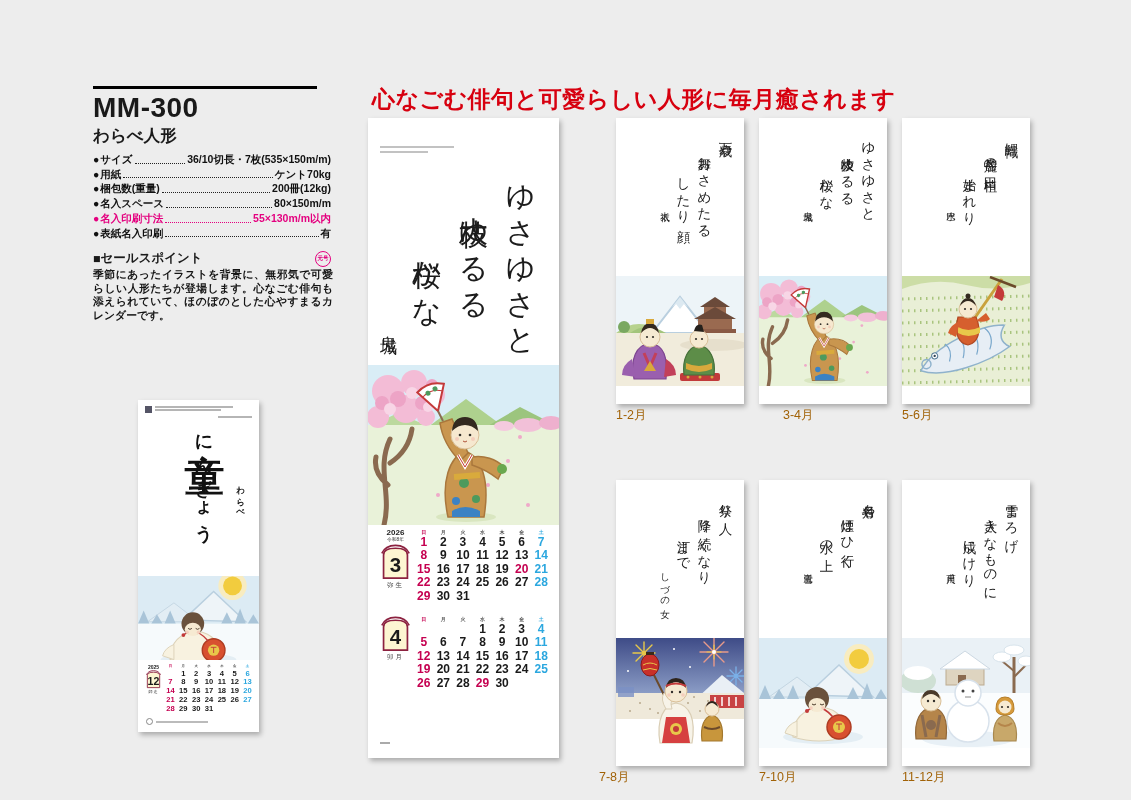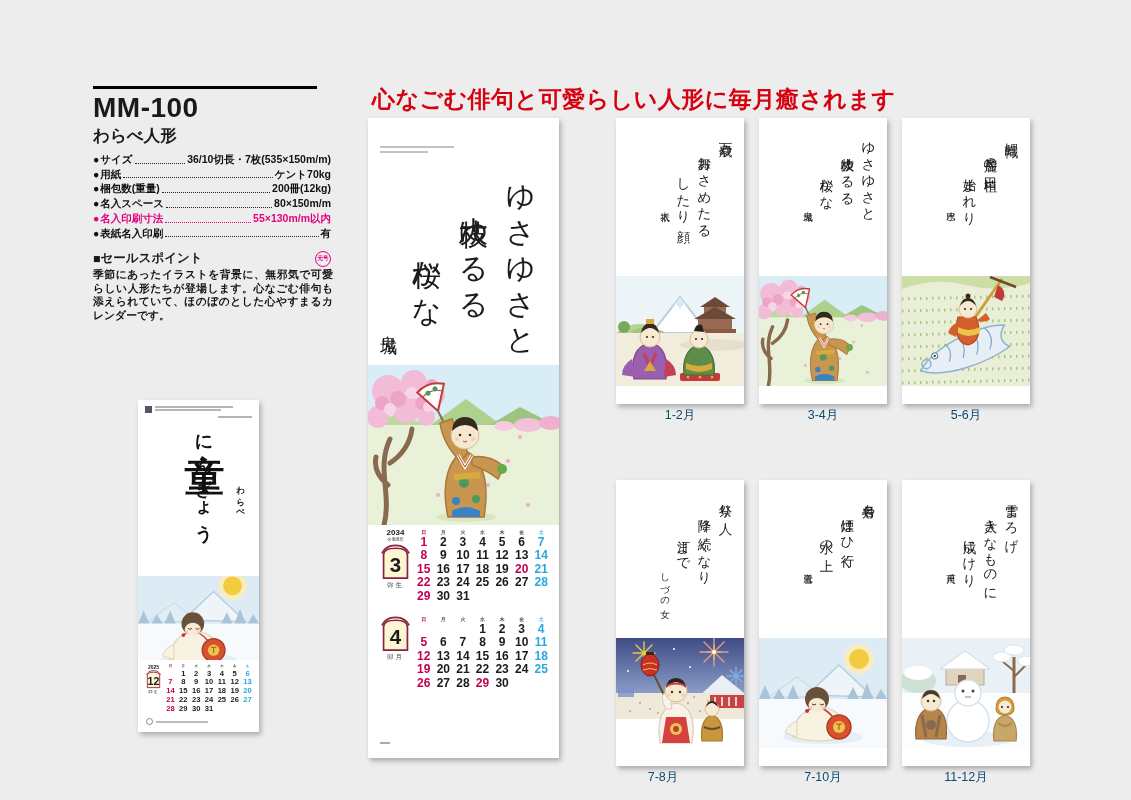--- a/index.html
+++ b/index.html
@@ -95,22 +95,22 @@
 #cov-illus{position:absolute;left:0;top:176px;width:121px;height:84px}
 #cov-foot{position:absolute;left:8px;bottom:7px;display:flex;align-items:center;gap:3px}
 #cov-foot .circ{width:7px;height:7px;border:1px solid #888;border-radius:50%}
 #cov-foot .bar{width:52px;height:2px;background:#bbb}
 
 
 .panel{position:absolute;width:128px;height:286px;background:#fff;box-shadow:2px 3px 5px rgba(0,0,0,.28)}
 #p0{left:616px;top:118px}#p1{left:759px;top:118px}#p2{left:902px;top:118px}
 #p3{left:616px;top:480px}#p4{left:759px;top:480px}#p5{left:902px;top:480px}
 .panel .illus{position:absolute;left:0;top:158px;width:128px;height:110px}
-.plabel{position:absolute;width:128px;text-align:center;font-size:12.5px;color:#0c4a6e}
-#l0{left:616px;top:407px}#l1{left:759px;top:407px}#l2{left:902px;top:407px}
+.plabel{position:absolute;width:128px;text-align:left;font-size:12.5px;color:#a16207}
+#l0{left:616px;top:407px}#l1{left:783px;top:407px}#l2{left:902px;top:407px}
 #l3{left:599px;top:769px}#l4{left:759px;top:769px}#l5{left:902px;top:769px}
 svg.fit{display:block;width:100%;height:100%}
 #scene-defs{position:absolute;width:0;height:0;overflow:hidden}
 </style>
 </head>
 <body>
 
 <svg id="scene-defs" aria-hidden="true">
   <symbol id="sc-spring" viewBox="0 0 191 160">
     <rect width="191" height="62" fill="#d9edf6"></rect>
@@ -380,21 +380,21 @@
     <path d="M94 72 Q94 60 103 60 Q112 60 112 72 Q112 78 103 78 Q94 78 94 72 Z" fill="#d69a3a" stroke="#b57e2a"></path>
     <circle cx="103" cy="70" r="6.5" fill="#f6ead2"></circle>
     <circle cx="100" cy="70" r="1.1" fill="#332f2a"></circle>
       <circle cx="106" cy="70" r="1.1" fill="#332f2a"></circle>
   </symbol>
 </svg>
 
 <div id="page">
 
   <div id="rule"></div>
-  <div id="prod-code">MM-100</div>
+  <div id="prod-code">MM-300</div>
   <div id="prod-name">わらべ人形</div>
 
   <div id="specs">
     <div class="spec">
         <span class="b">●</span>
         <span class="lbl">サイズ</span>
         <span class="dots"></span>
         <span class="val">36/10切長・7枚(535×150m/m)</span>
       </div>
     <div class="spec">
@@ -526,21 +526,21 @@
       <span class="hk1">ゆさゆさと</span>
       <span class="hk2">大枝ゆるる</span>
       <span class="hk3">桜かな</span>
       <span class="hkp">鬼城</span>
     </div>
     <svg id="main-illus" class="fit" viewBox="0 0 191 160">
         <use href="#sc-spring"></use>
       </svg>
     <div id="cal-march" class="cal-wrap cal-std">
         <div class="cal-left">
-          <div class="cal-year">2034</div>
+          <div class="cal-year">2026</div>
           <div class="cal-era">令和8年</div>
           <svg class="badge" viewBox="0 0 34 42">
     <path d="M3 13 Q3 5 17 5 Q31 5 31 13 L31 40 L3 40 Z" fill="#fdf6d2" stroke="#8c2240" stroke-width="2"></path>
     <path d="M1 11 Q5 1.5 17 1.5 Q29 1.5 33 11" fill="none" stroke="#8c2240" stroke-width="2"></path>
     <text x="17" y="33" text-anchor="middle" font-family="Liberation Sans, sans-serif" font-size="24" font-weight="bold" fill="#1a1a1a">3</text>
           </svg>
           <div class="cal-wafu">弥生</div>
         </div>
         <div class="cal-grid">
           <div class="h sun">日</div>

